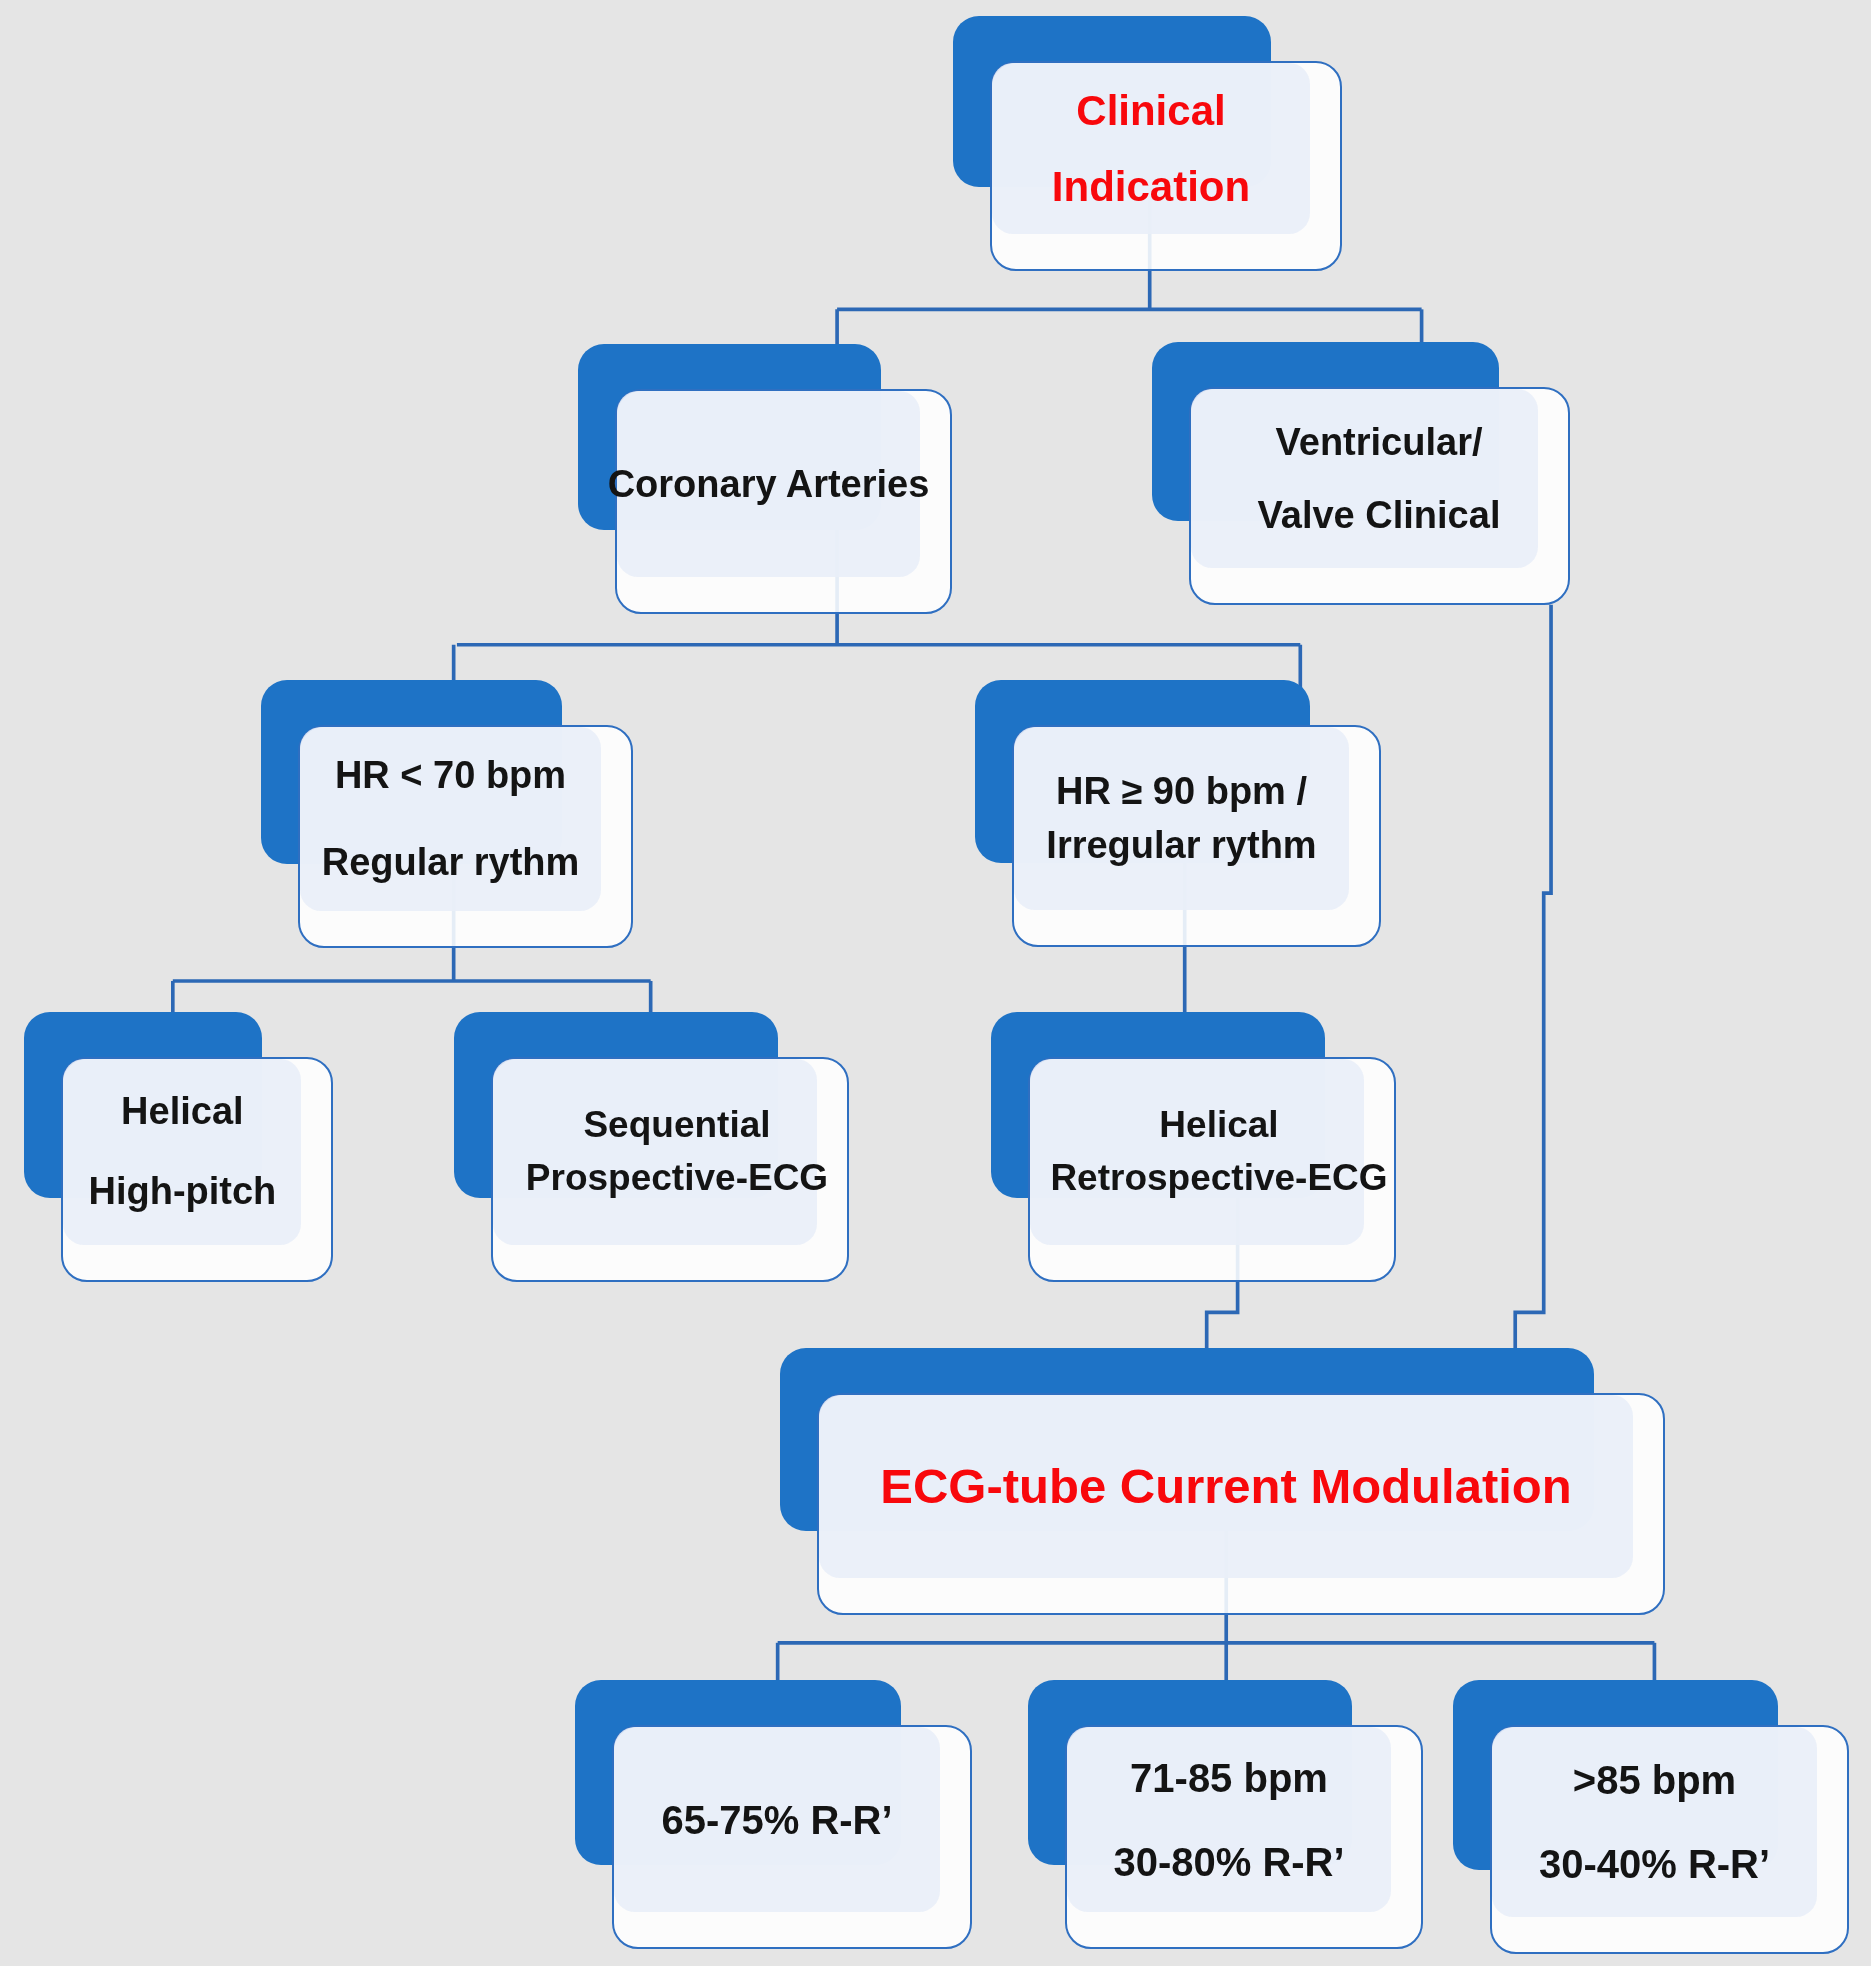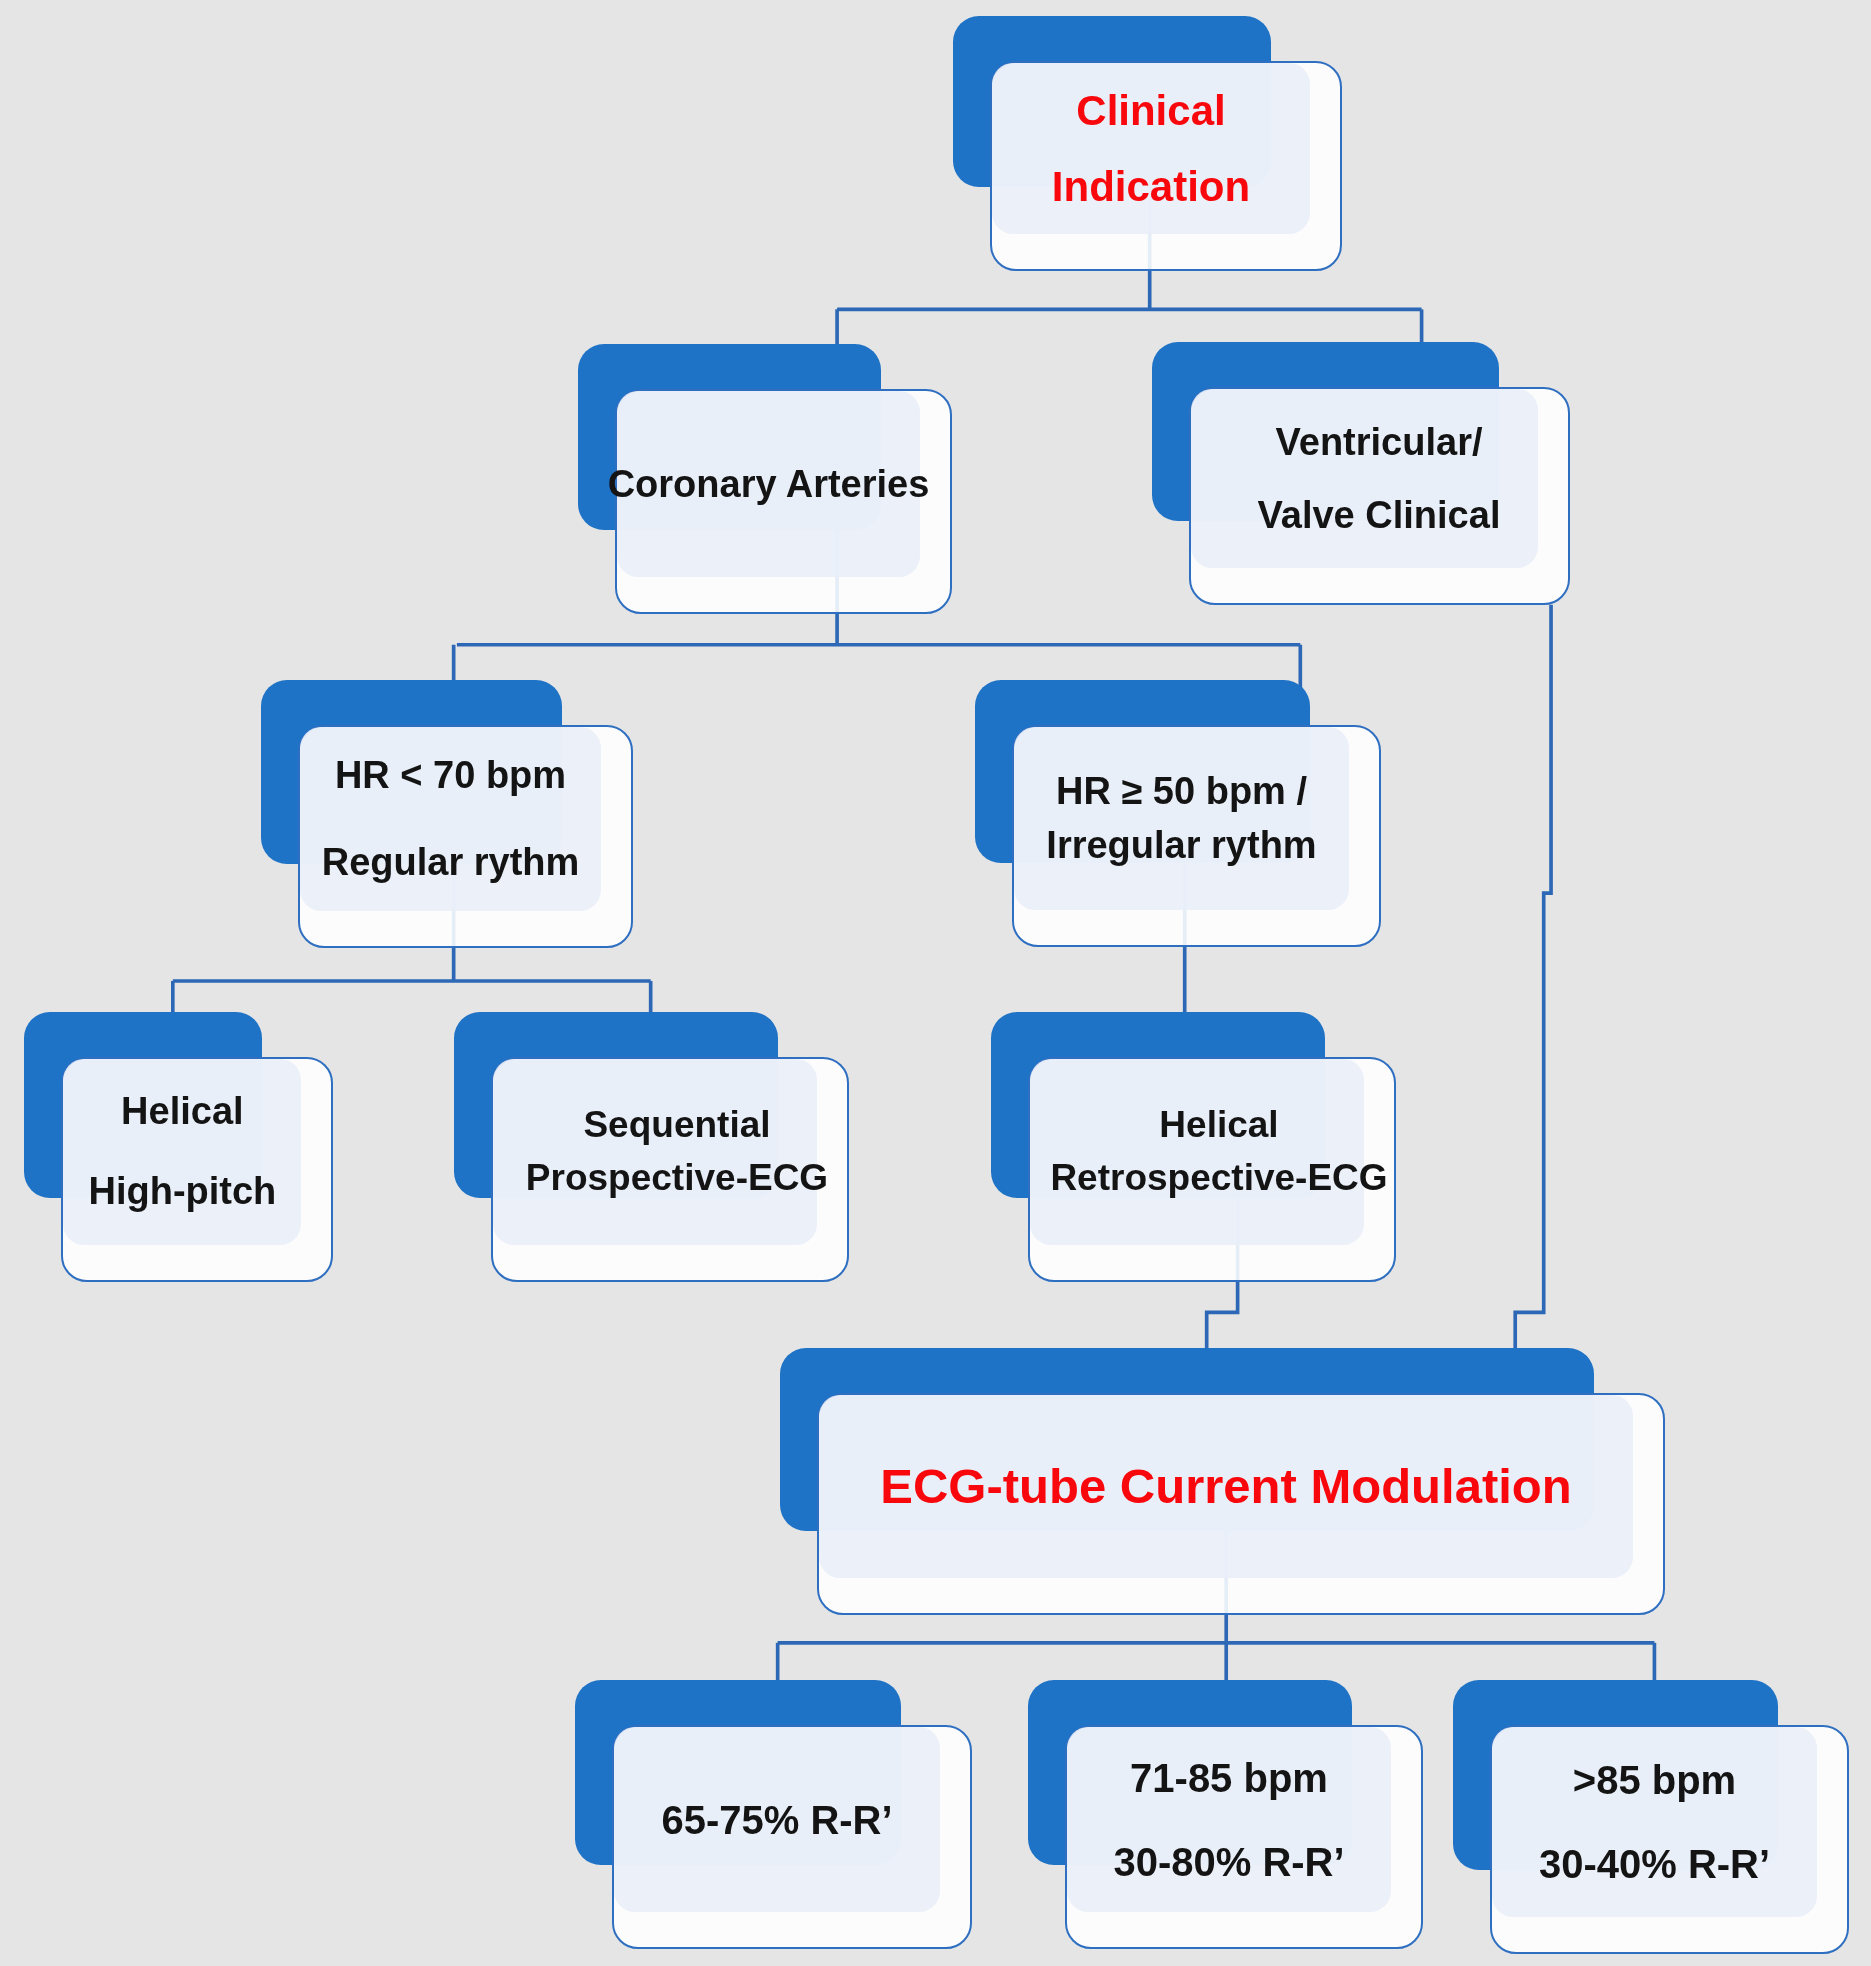--- a/index.html
+++ b/index.html
@@ -119,21 +119,21 @@
         <div>Regular rythm</div>
       </div>
     </div>
   </div>
 
   <div class="node n-hrhigh" style="--x:975px;--y:680px;--w:335px;--h:183px;">
     <div class="shadow"></div>
     <div class="outline"></div>
     <div class="card">
       <div class="label">
-        <div>HR ≥ 50 bpm /</div>
+        <div>HR ≥ 90 bpm /</div>
         <div>Irregular rythm</div>
       </div>
     </div>
   </div>
 
   <div class="node n-helical" style="--x:24.4px;--y:1012px;--w:238px;--h:186px;">
     <div class="shadow"></div>
     <div class="outline"></div>
     <div class="card">
       <div class="label">

